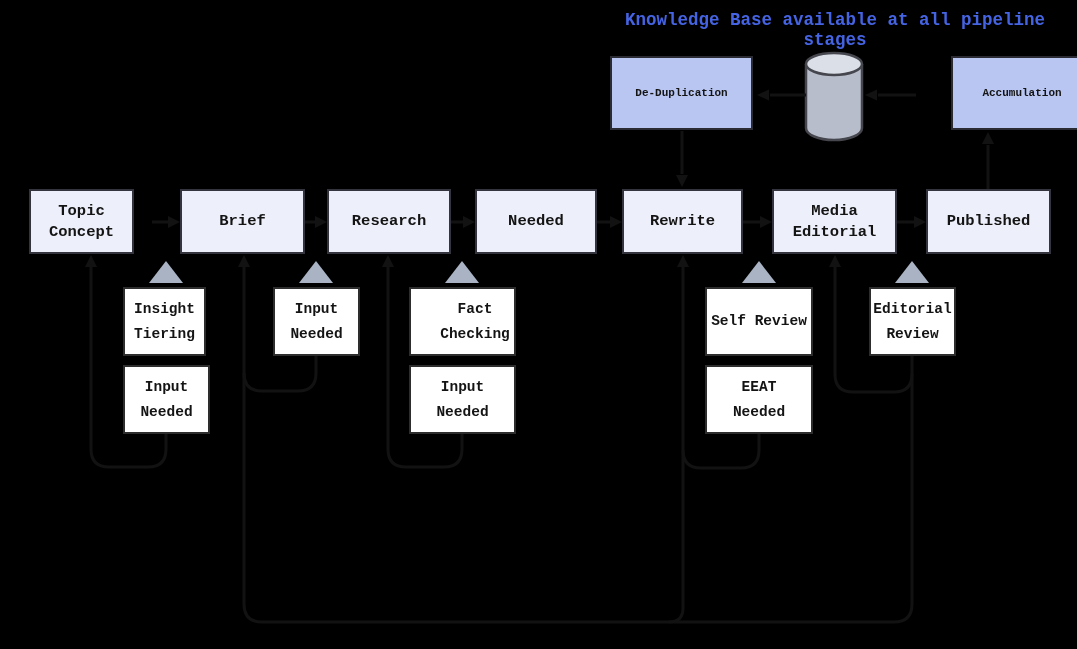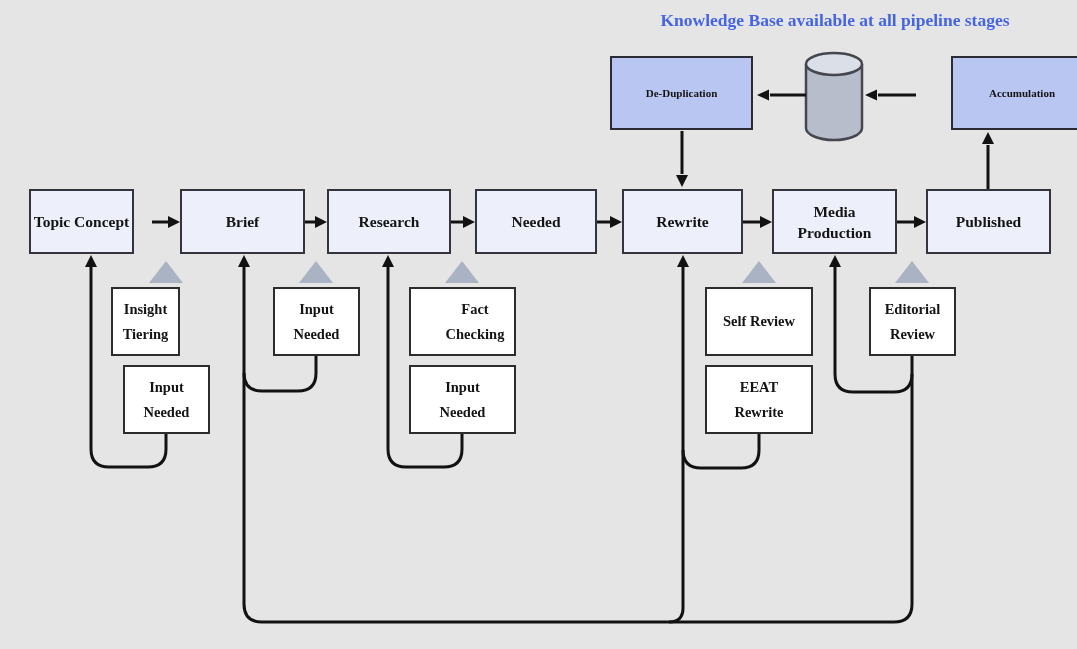--- a/index.html
+++ b/index.html
@@ -1,18 +1,18 @@
 <!DOCTYPE html>
 <html><head>
 <meta charset="utf-8">
 <style>
   html,body{margin:0;padding:0;background:#ffffff;}
   .canvas{
-    position:relative;width:1077px;height:649px;background:#e5e5e5;
-    font-family:Liberation Serif, serif;color:#141414;overflow:hidden;
+    position:relative;width:1077px;height:649px;background:#000000;
+    font-family:Liberation Mono, monospace;color:#141414;overflow:hidden;
   }
   .overlay{position:absolute;left:0;top:0;width:1077px;height:649px;}
   .box{
     position:absolute;display:flex;align-items:center;justify-content:center;
     text-align:center;font-weight:700;box-sizing:border-box;background:#fff;
     white-space:pre-line;
   }
   .kb-box{
     background:#B9C6F1;border:2px solid #2b2b33;
     font-size:11px;height:74px;top:56px;
@@ -97,32 +97,32 @@
 
   <div class="box kb-box" style="left:610px;width:143px;">De-Duplication</div>
   <div class="box kb-box" style="left:951px;width:142px;">Accumulation</div>
 
   <div class="box stage-box" style="left:29px;width:105px;">Topic Concept</div>
   <div class="box stage-box" style="left:180px;width:125px;">Brief</div>
   <div class="box stage-box" style="left:327px;width:124px;">Research</div>
   <div class="box stage-box" style="left:475px;width:122px;">Needed</div>
   <div class="box stage-box" style="left:622px;width:121px;">Rewrite</div>
   <div class="box stage-box" style="left:772px;width:125px;">Media
-Production</div>
+Editorial</div>
   <div class="box stage-box" style="left:926px;width:125px;">Published</div>
 
-  <div class="box sub-box row1" style="left:111px;width:69px;">Insight
+  <div class="box sub-box row1" style="left:123px;width:83px;">Insight
 Tiering</div>
   <div class="box sub-box row2" style="left:123px;width:87px;">Input
 Needed</div>
   <div class="box sub-box row1" style="left:273px;width:87px;">Input
 Needed</div>
   <div class="box sub-box row1" style="left:409px;width:107px;padding-left:25px;">Fact
 Checking</div>
   <div class="box sub-box row2" style="left:409px;width:107px;">Input
 Needed</div>
   <div class="box sub-box row1" style="left:705px;width:108px;">Self Review</div>
   <div class="box sub-box row2" style="left:705px;width:108px;">EEAT
-Rewrite</div>
+Needed</div>
   <div class="box sub-box row1" style="left:869px;width:87px;">Editorial
 Review</div>
 
 </div>
 
 </body></html>

